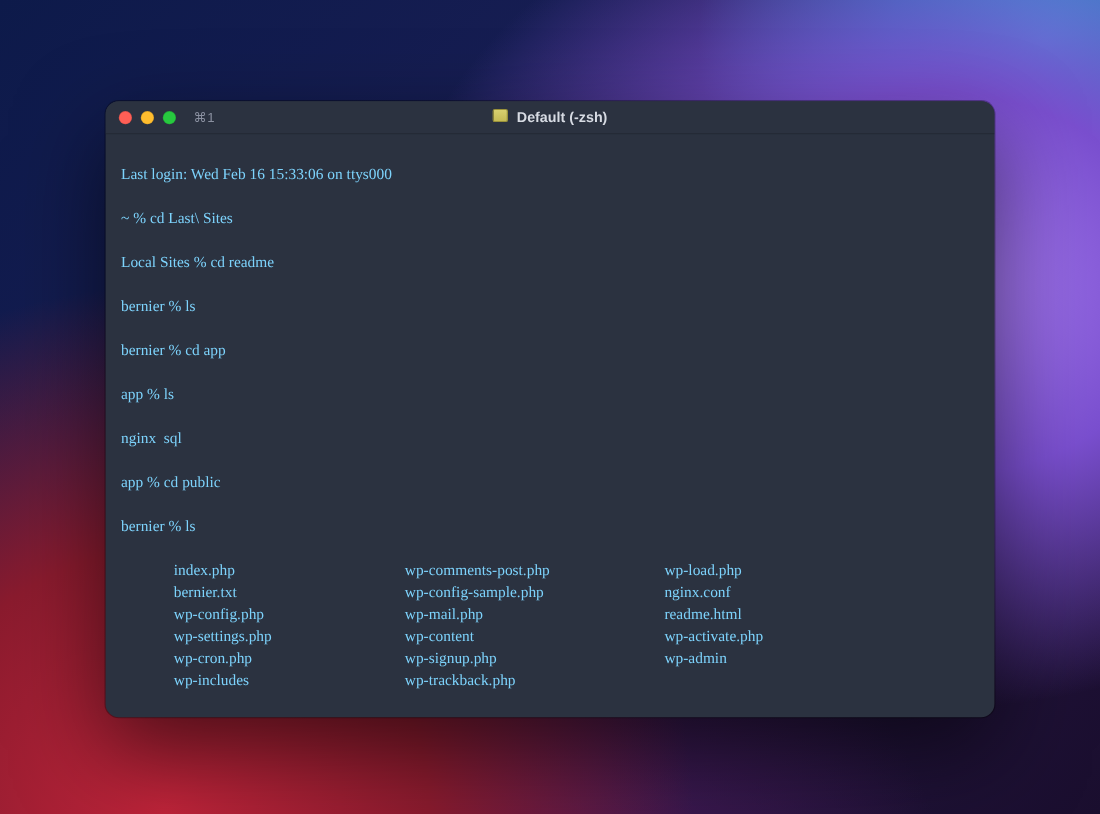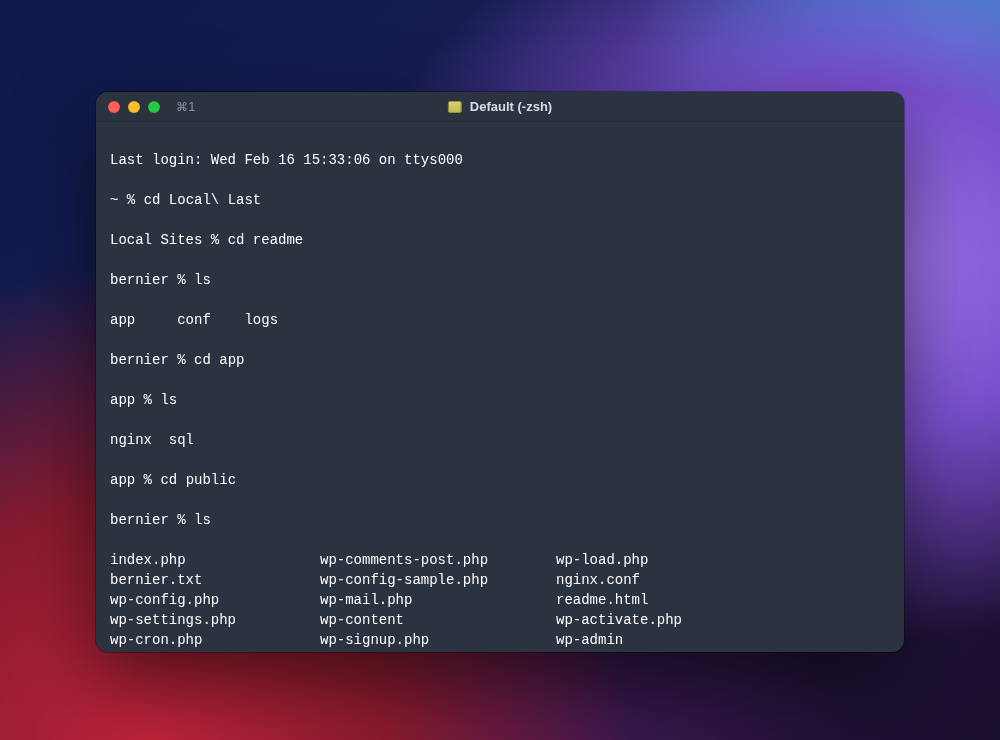--- a/index.html
+++ b/index.html
@@ -56,50 +56,49 @@
     margin-left: 16px;
     color: #8a90a0;
     font-size: 12px;
     letter-spacing: 0.5px;
   }
   .title-center {
     position: absolute;
     left: 50%;
     transform: translateX(-50%);
     display: flex;
-    align-items: center;
     gap: 8px;
     color: #d7dbe3;
     font-size: 13px;
     font-weight: 600;
   }
   .title-icon {
     width: 14px; height: 12px;
     background: linear-gradient(#d8d070 0%, #c5bb55 100%);
     border: 1px solid #9a923a;
     border-radius: 2px;
     position: relative;
   }
   .terminal-body {
     flex: 1;
     padding: 8px 14px 12px 14px;
-    font-family: Liberation Mono, monospace;
+    font-family: Liberation Serif, serif;
     font-size: 14px;
     line-height: 20px;
-    color: #ffffff;
+    color: #7dd3fc;
     white-space: pre;
     overflow: hidden;
   }
   .terminal-body .line { white-space: pre; }
   .ls-table {
     display: grid;
     grid-template-columns: 210px 236px auto;
     column-gap: 0;
   }
-  .ls-table span { white-space: pre; }
+  .ls-table span { white-space: pre; margin-left: 48px; }
 </style>
 </head>
 <body>
 
 <div class="wallpaper"></div>
 
 <div class="terminal-window">
 
   <div class="titlebar">
     <div class="traffic-lights">
@@ -109,24 +108,23 @@
     </div>
     <div class="shortcut">⌘1</div>
     <div class="title-center">
       <span class="title-icon"></span>
       <span>Default (-zsh)</span>
     </div>
   </div>
 
   <div class="terminal-body">
 <div class="line">Last login: Wed Feb 16 15:33:06 on ttys000</div>
-<div class="line"><span>~ %</span> <span>cd Local\ Last</span></div>
+<div class="line"><span>~ %</span> <span>cd Last\ Sites</span></div>
 <div class="line"><span>Local Sites %</span> <span>cd readme</span></div>
 <div class="line"><span>bernier %</span> <span>ls</span></div>
-<div class="line">app     conf    logs</div>
 <div class="line"><span>bernier %</span> <span>cd app</span></div>
 <div class="line"><span>app %</span> <span>ls</span></div>
 <div class="line">nginx  sql</div>
 <div class="line"><span>app %</span> <span>cd public</span></div>
 <div class="line"><span>bernier %</span> <span>ls</span></div>
 <div class="ls-table">
   <span>index.php</span><span>wp-comments-post.php</span><span>wp-load.php</span>
   <span>bernier.txt</span><span>wp-config-sample.php</span>
   <span>nginx.conf</span><span>wp-config.php</span><span>wp-mail.php</span>
   <span>readme.html</span><span>wp-settings.php</span><span>wp-content</span>

